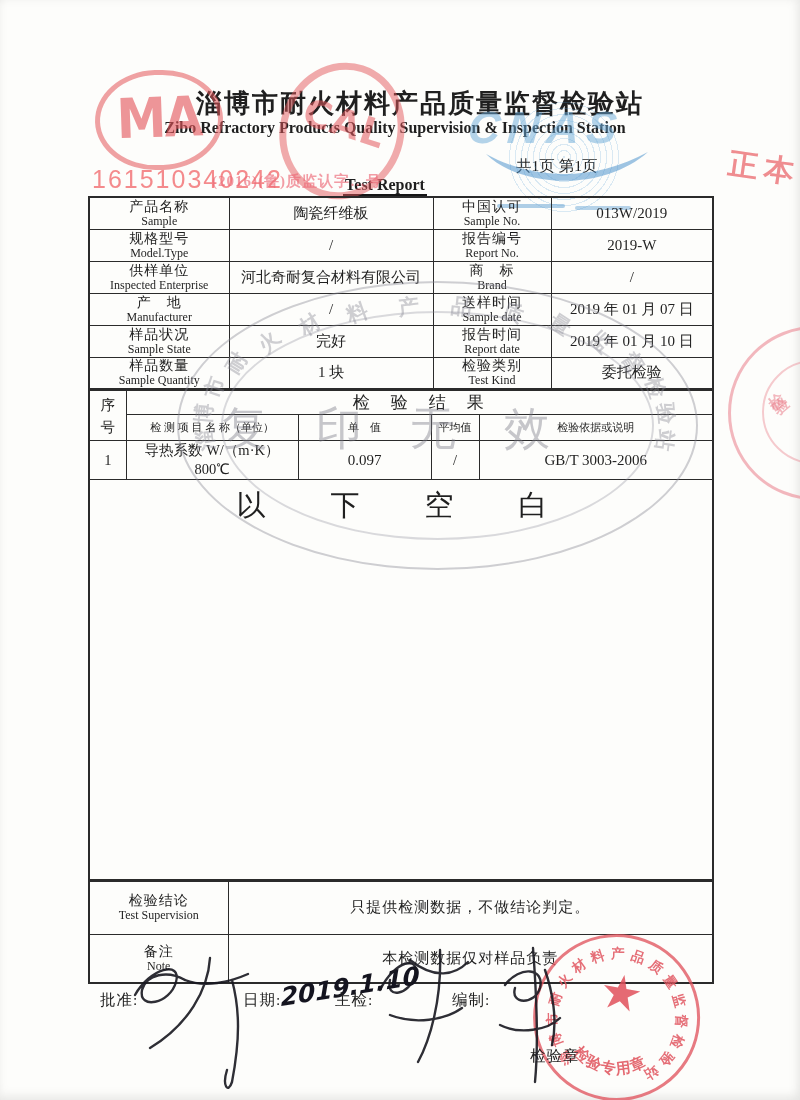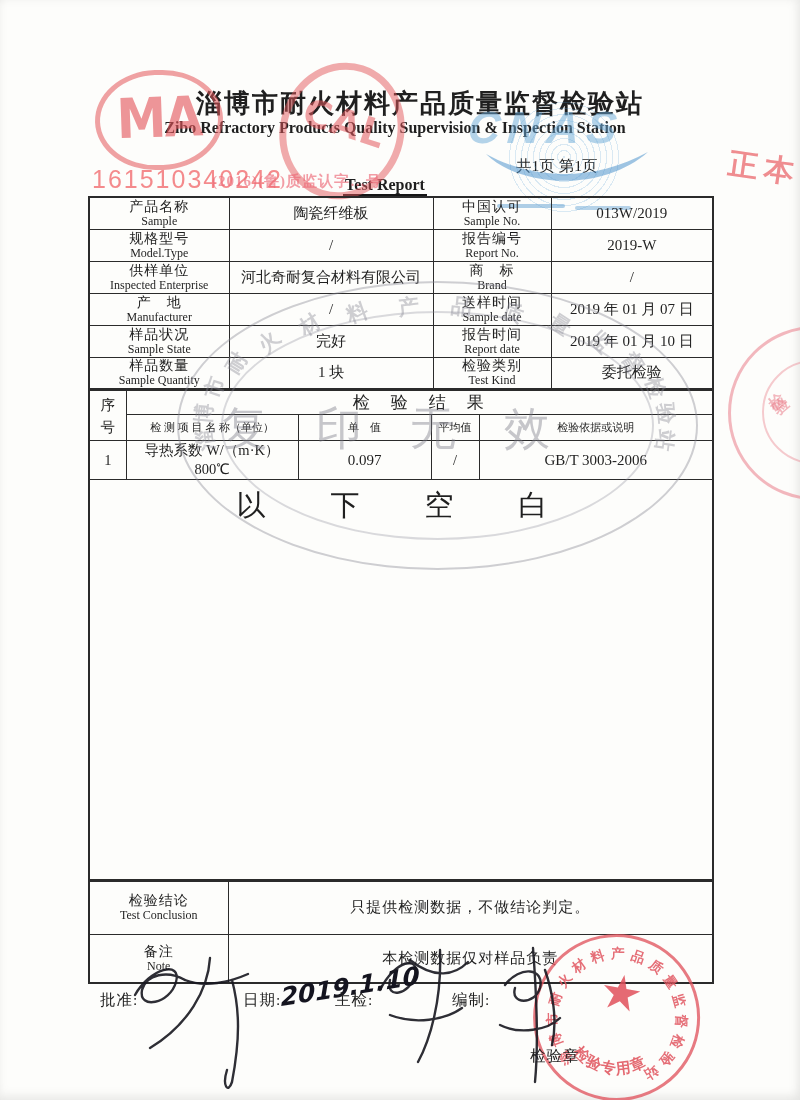--- a/index.html
+++ b/index.html
@@ -247,21 +247,21 @@
 
     <table class="tbl">
       <colgroup>
           <col style="width:139px">
           <col style="width:485px">
         </colgroup>
       <tbody>
           <tr class="conc-row1">
         <td>
               <div class="lbl-cn">检验结论</div>
-              <div class="lbl-en">Test Conclusion</div>
+              <div class="lbl-en">Test Supervision</div>
             </td>
         <td class="conc-text">只提供检测数据，不做结论判定。</td>
       </tr>
       <tr class="conc-row2">
         <td>
               <div class="lbl-cn">备注</div>
               <div class="lbl-en">Note</div>
             </td>
         <td class="conc-text">本检测数据仅对样品负责</td>
       </tr>

